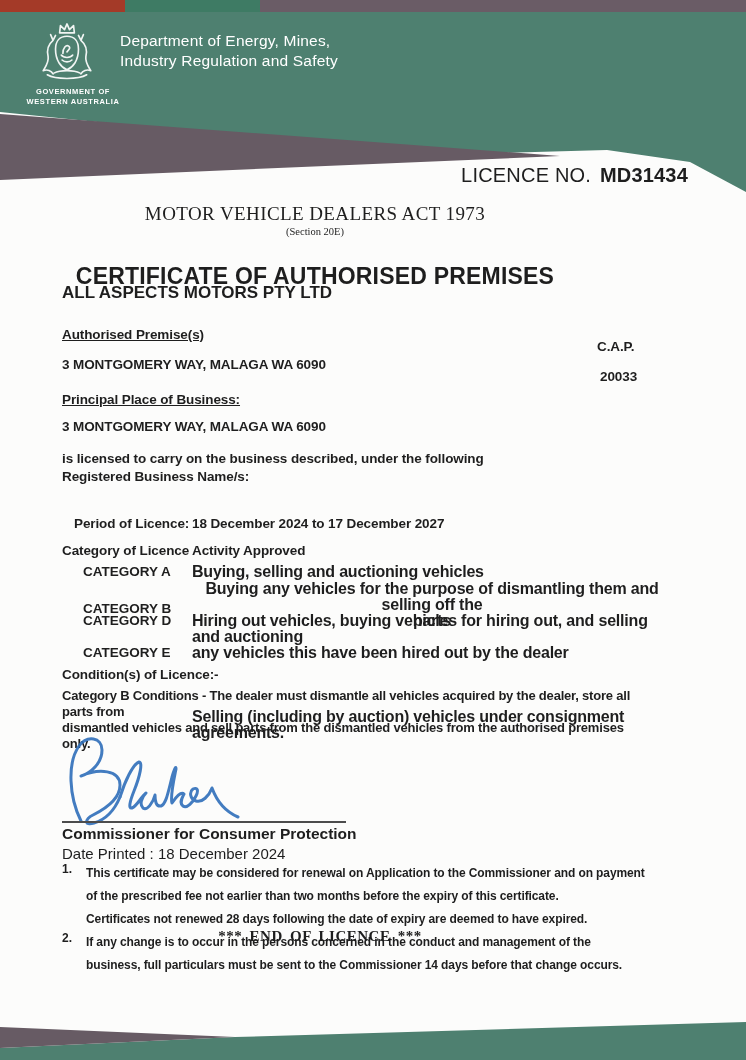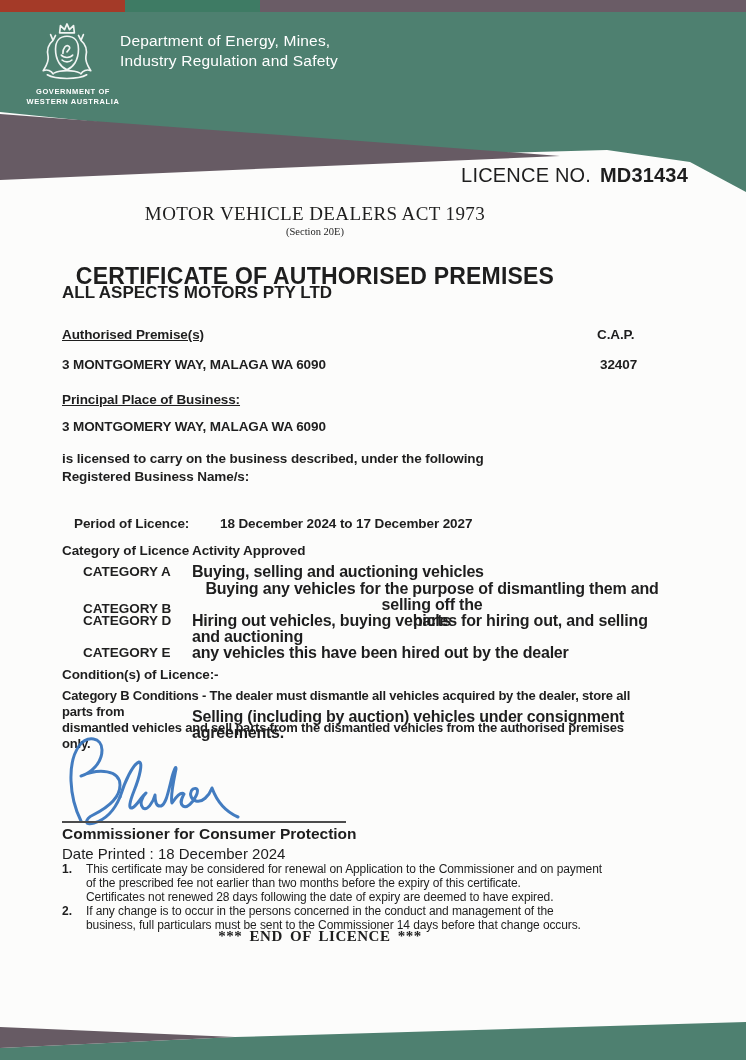--- a/index.html
+++ b/index.html
@@ -56,33 +56,33 @@
   .pre{white-space:pre-line;}
   
   .licence-no{position:absolute; left:388px; top:164px; width:300px; text-align:right; font-size:20px; letter-spacing:.2px;}
   .licence-no .b{margin-left:3px;}
   .act-title{position:absolute; left:0; top:203px; width:630px; font-size:19px; letter-spacing:.4px;}
   .section{position:absolute; left:0; top:226px; width:630px; font-size:10.5px;}
   .cert-title{position:absolute; left:0; top:243px; width:630px; font-size:23px; font-weight:700; letter-spacing:.2px;margin-top:20px;}
   .holder{position:absolute; left:62px; top:283px; font-size:17px; font-weight:700;}
   .t13{font-size:13.5px; font-weight:700; letter-spacing:-0.1px;}
   .row-label{position:absolute; left:62px;}
-  .row-cap{position:absolute; left:597px;}
+  .row-cap{position:absolute; left:597px;margin-top:12px;}
   .underline{text-decoration:underline;}
   .cat-name{position:absolute; left:83px; font-size:13.5px; font-weight:700;}
   .cat-act{position:absolute; left:192px; width:480px; font-size:16px; font-weight:700; line-height:16px; letter-spacing:-0.2px;}
   .cond-text{position:absolute; left:62px; top:688px; width:575px; font-size:13px; font-weight:700; line-height:16px; letter-spacing:-0.2px;}
   .sig-svg{position:absolute; left:64px; top:731px;}
   .sig-line{position:absolute; left:62px; top:821px; width:284px; height:2px; background:#4c4c4c;}
   .commissioner{position:absolute; left:62px; top:825px; font-size:15.5px; font-weight:700;}
   .date-printed{position:absolute; left:62px; top:845px; font-size:15px;}
   .footnotes{position:absolute; left:62px; top:862px; width:600px;}
   .fn{display:flex;}
   .fn-num{width:24px; flex:0 0 24px; font-size:12px; font-weight:700; line-height:14.6px;}
-  .fn-text{width:566px; font-size:12px; font-weight:400; line-height:14px; letter-spacing:-0.1px;}
+  .fn-text{width:566px; font-size:12px; font-weight:700; line-height:23px; letter-spacing:-0.1px;}
   .end-line{position:absolute; left:0; top:928px; width:640px; font-size:15px; font-weight:700; letter-spacing:.5px; word-spacing:3px;}
 </style>
 </head>
 <body>
 
 <div class="page">
 
   <div class="band-teal"></div>
   <div class="band-wedge"></div>
   <div class="strip red"></div>
@@ -121,28 +121,28 @@
   </div>
 
   <div class="act-title serif c">MOTOR VEHICLE DEALERS ACT 1973</div>
   <div class="section serif c">(Section 20E)</div>
   <div class="cert-title c">CERTIFICATE OF AUTHORISED PREMISES</div>
   <div class="holder">ALL ASPECTS MOTORS PTY LTD</div>
 
   <div class="row-label t13" style="top:327px;text-decoration:underline;">Authorised Premise(s)</div>
   <div class="row-cap t13" style="top:327px;">C.A.P.</div>
   <div class="row-label t13" style="top:357px;">3 MONTGOMERY WAY, MALAGA WA 6090</div>
-  <div class="row-cap t13" style="top:357px; left:600px;">32407</div>
+  <div class="row-cap t13" style="top:357px; left:600px;">20033</div>
   <div class="row-label t13 underline" style="top:392px;">Principal Place of Business:</div>
   <div class="row-label t13" style="top:419px;">3 MONTGOMERY WAY, MALAGA WA 6090</div>
   <div class="row-label t13" style="top:451px;">is licensed to carry on the business described, under the following</div>
   <div class="row-label t13" style="top:469px;">Registered Business Name/s:</div>
 
   <div class="row-label t13" style="top:516px;padding-left:12px;">Period of Licence:</div>
-  <div class="abs t13" style="left:192px; top:516px;margin-left:28px;">18 December 2024 to 17 December 2027</div>
+  <div class="abs t13" style="left:192px; top:516px;">18 December 2024 to 17 December 2027</div>
   <div class="row-label t13" style="top:543px;">Category of Licence</div>
   <div class="abs t13" style="left:192px; top:543px;">Activity Approved</div>
 
   <div class="cat-name" style="top:564px;">CATEGORY A</div>
   <div class="cat-act pre" style="top:564px;">Buying, selling and auctioning vehicles</div>
   <div class="cat-name" style="top:585px;margin-top:16px;">CATEGORY B</div>
   <div class="cat-act pre" style="top:581px;text-align:center;">Buying any vehicles for the purpose of dismantling them and selling off the
 parts</div>
   <div class="cat-name" style="top:613px;">CATEGORY D</div>
   <div class="cat-act pre" style="top:613px;">Hiring out vehicles, buying vehicles for hiring out, and selling and auctioning

